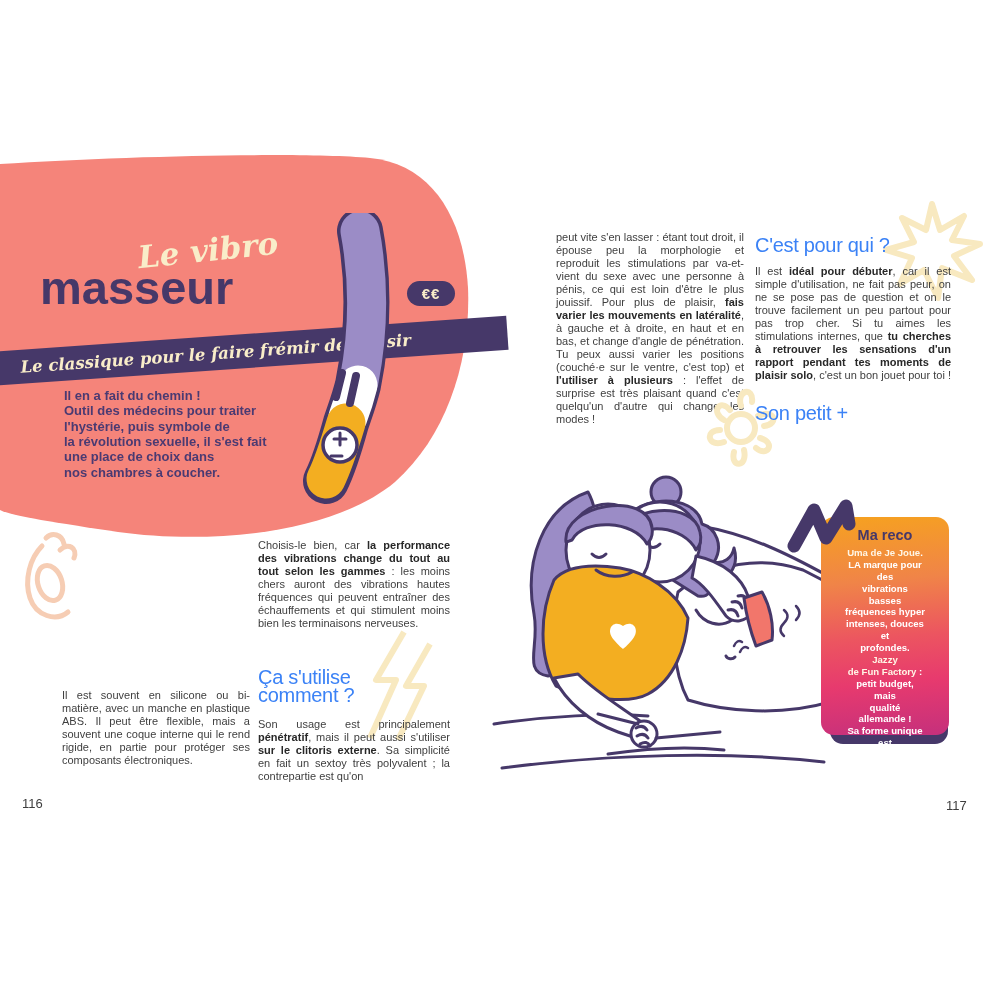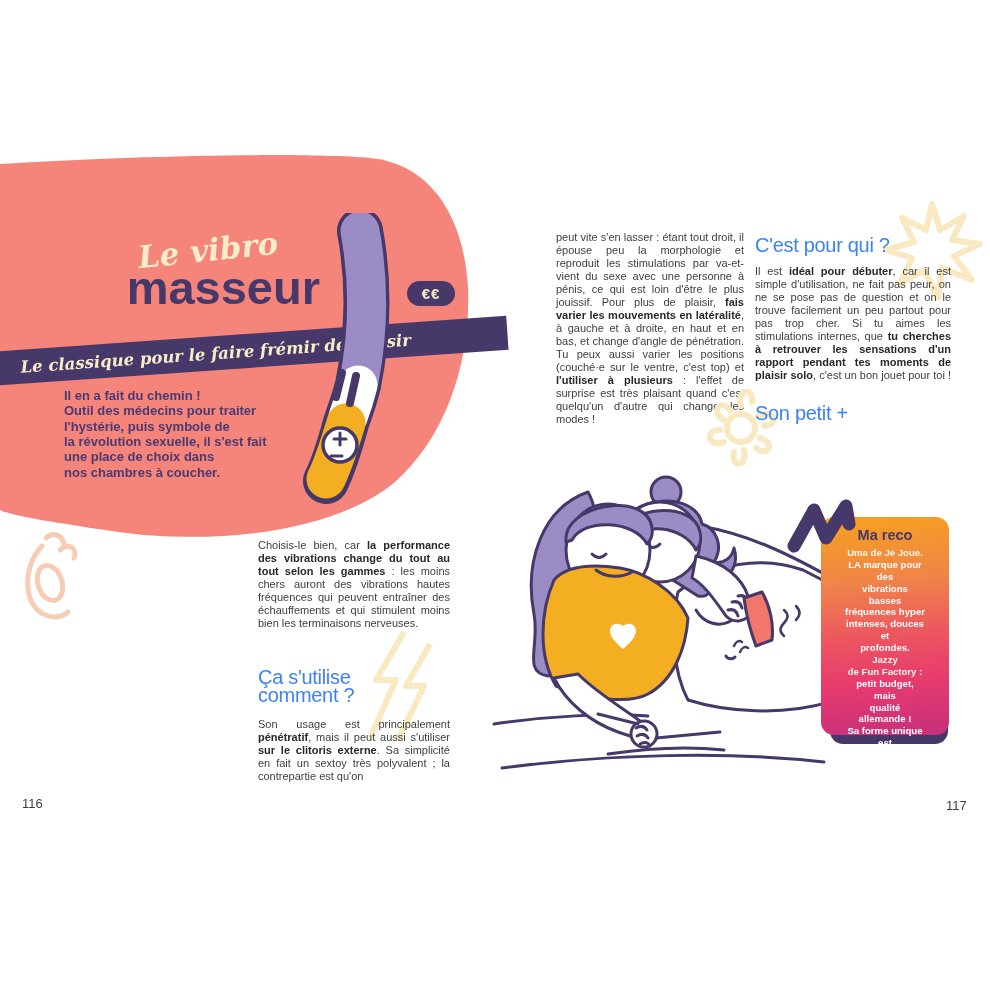--- a/index.html
+++ b/index.html
@@ -4,21 +4,21 @@
 <style>
   html,body{margin:0;padding:0;background:#fff;}
   .spread{position:relative;width:990px;height:990px;background:#ffffff;overflow:hidden;
           font-family:"Liberation Sans",sans-serif;color:#3e3e3e;}
   .abs{position:absolute;}
   
   .blob-svg{left:0;top:150px;width:500px;height:395px;}
   .title-script{left:88px;top:232px;width:240px;text-align:center;
     font-family:"DejaVu Serif",serif;font-style:italic;font-weight:bold;
     font-size:31px;color:#f9edc9;transform:rotate(-6deg);}
-  .title-main{left:40px;top:260px;width:280px;text-align:right;
+  .title-main{left:40px;top:260px;width:280px;text-align:left;
     font-size:47px;font-weight:800;color:#463869;letter-spacing:0px;}
   .ribbon{left:-14px;top:334px;width:522px;height:34px;background:#463869;
     transform:rotate(-4deg);display:flex;align-items:center;}
   .ribbon-text{font-family:"DejaVu Serif",serif;font-style:italic;font-weight:bold;
     font-size:16.5px;color:#f9edc9;padding-left:34px;white-space:nowrap;}
   .price-badge{left:407px;top:281px;width:48px;height:25px;background:#463869;
     border-radius:14px;color:#f9edc9;font-weight:bold;font-size:15px;
     display:flex;align-items:center;justify-content:center;letter-spacing:1px;}
   .intro{left:64px;top:388px;width:225px;font-size:13px;line-height:1.18;
     color:#4a3a72;font-weight:bold;}
@@ -73,20 +73,21 @@
   <div class="abs intro">Il en a fait du chemin !<br>Outil des médecins pour traiter<br>l'hystérie, puis symbole de<br>la révolution sexuelle, il s'est fait<br>une place de choix dans<br>nos chambres à coucher.</div>
 
   <svg class="abs" style="left:12px;top:528px;width:80px;height:105px" viewBox="0 0 80 105">
     <g fill="none" stroke="#f6cdb4" stroke-width="5" stroke-linecap="round">
       <path d="M30,18 C18,30 12,52 18,70 C24,88 44,94 56,84"></path>
       <path d="M34,10 C40,4 50,6 52,16 M48,22 C56,14 66,20 62,30"></path>
       <ellipse cx="38" cy="55" rx="12" ry="18" transform="rotate(-18 38 55)"></ellipse>
     </g>
   </svg>
 
+  <div class="abs para" style="left:62px;top:689px;width:188px">Il est souvent en silicone ou bi-matière, avec un manche en plastique ABS. Il peut être flexible, mais a souvent une coque interne qui le rend rigide, en partie pour protéger ses composants électroniques.</div>
 
   <svg class="abs" style="left:352px;top:626px;width:95px;height:118px" viewBox="0 0 95 118">
     <g fill="none" stroke="#f8e9c0" stroke-width="6" stroke-linejoin="round">
       <path d="M52,6 L24,54 L44,54 L18,112"></path>
       <path d="M78,18 L54,60 L72,60 L46,114"></path>
     </g>
   </svg>
 
   <div class="abs para" style="left:258px;top:539px;width:192px">Choisis-le bien, car <b>la performance des vibrations change du tout au tout selon les gammes</b> : les moins chers auront des vibrations hautes fréquences qui peuvent entraîner des échauffements et qui stimulent moins bien les terminaisons nerveuses.</div>
   <div class="abs h-coral" style="left:258px;top:668px;width:180px">Ça s'utilise<br>comment ?</div>

